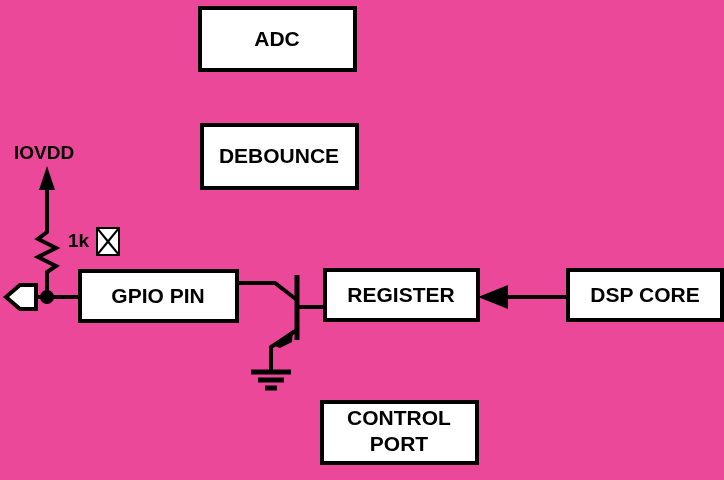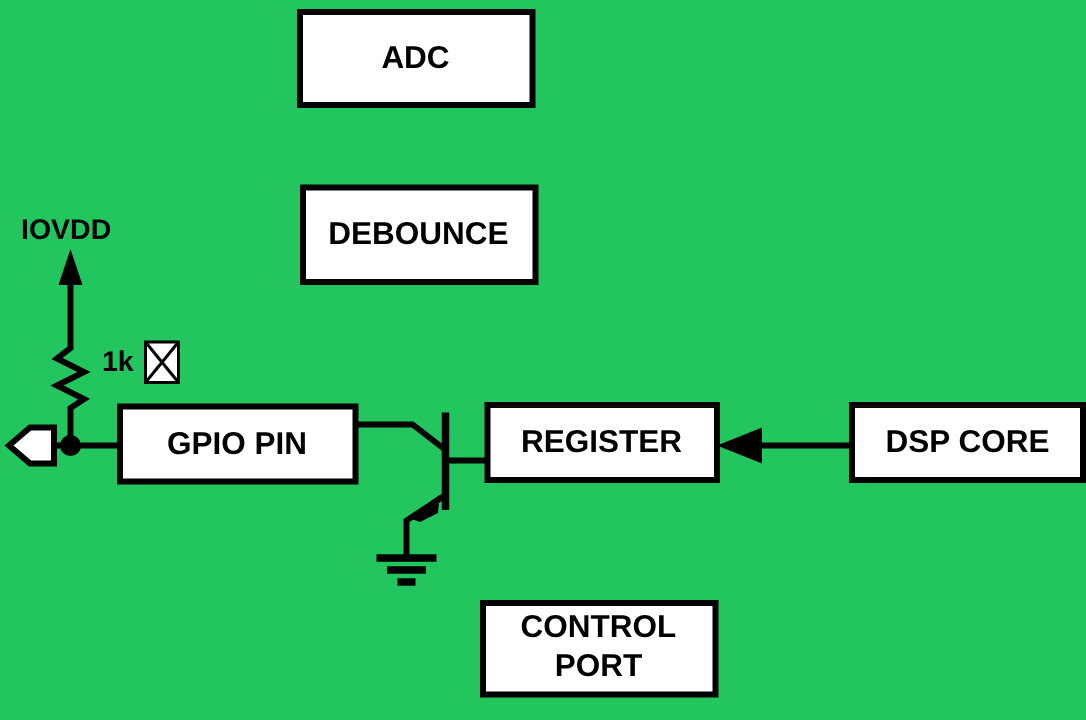--- a/index.html
+++ b/index.html
@@ -7,21 +7,21 @@
     padding: 0;
     background: #ffffff;
   }
   body {
     font-family: "Liberation Sans", sans-serif;
   }
   #diagram-root {
     position: relative;
     width: 724px;
     height: 480px;
-    background: #22c55e;
+    background: #ec4899;
     overflow: hidden;
   }
   #diagram-svg {
     position: absolute;
     left: 0;
     top: 0;
     display: block;
   }
   .blk-rect {
     fill: #ffffff;

